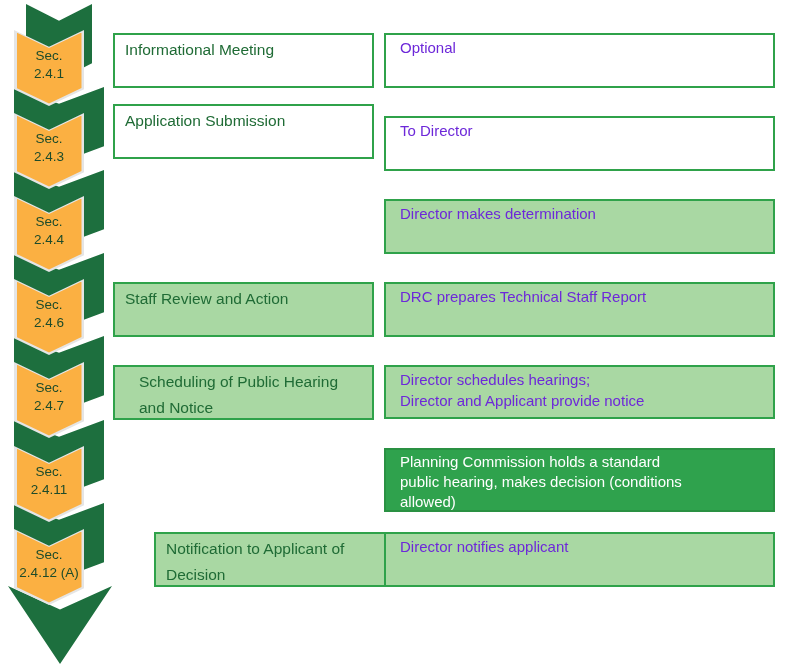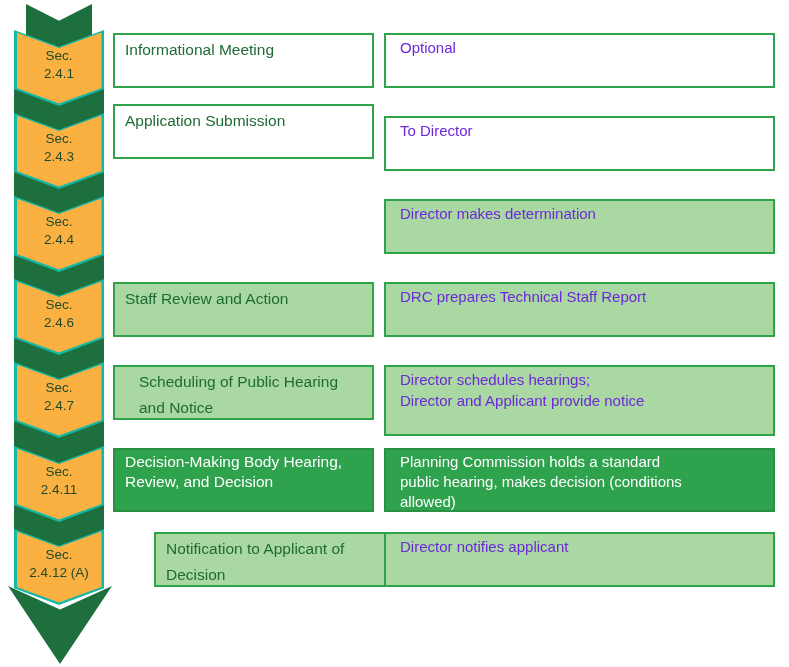--- a/index.html
+++ b/index.html
@@ -34,23 +34,23 @@
     width: 104px;
     height: 78px;
     background: #1d6f3e;
     clip-path: polygon(0 0, 50% 30%, 100% 0, 50% 100%);
     z-index: 1;
   }
   
   .chev-orange {
     position: absolute;
     left: 14px;
-    width: 90px;
+    width: 70px;
     height: 76px;
-    background: #14b8a6;
+    background: #e5e5e5;
     clip-path: polygon(0 0, 50% 22%, 100% 0, 100% 78%, 50% 100%, 0 78%);
     z-index: 2;
   }
   .chev-fill {
     position: absolute;
     left: 2.5px;
     top: 2.5px;
     right: 2.5px;
     bottom: 2.5px;
     background: #fbb042;
@@ -178,35 +178,31 @@
     <div class="chev-fill"></div>
     <div class="chev-label">
       <span>Sec.</span>
       <span>2.4.7</span>
     </div>
   </div>
   <div class="box title-box bg-light" style="top:365px;height:55px;padding-left:24px;">
     <span>Scheduling of Public Hearing
 and Notice</span>
   </div>
-  <div class="box desc-box bg-light" style="top:365px;height:71px;">
+  <div class="box desc-box bg-light" style="top:365px;height:54px;">
     <span>Director schedules hearings;
 Director and Applicant provide notice</span>
   </div>
 
   <div class="chev-orange" style="top:446px;">
     <div class="chev-fill"></div>
     <div class="chev-label">
       <span>Sec.</span>
       <span>2.4.11</span>
     </div>
-  </div>
-  <div class="box title-box bg-dark" style="top:448px;height:64px;">
-    <span>Decision-Making Body Hearing,
-Review, and Decision</span>
   </div>
   <div class="box desc-box bg-dark" style="top:448px;height:64px;">
     <span>Planning Commission holds a standard
 public hearing, makes decision (conditions
 allowed)</span>
   </div>
 
   <div class="chev-orange" style="top:529px;">
     <div class="chev-fill"></div>
     <div class="chev-label">

